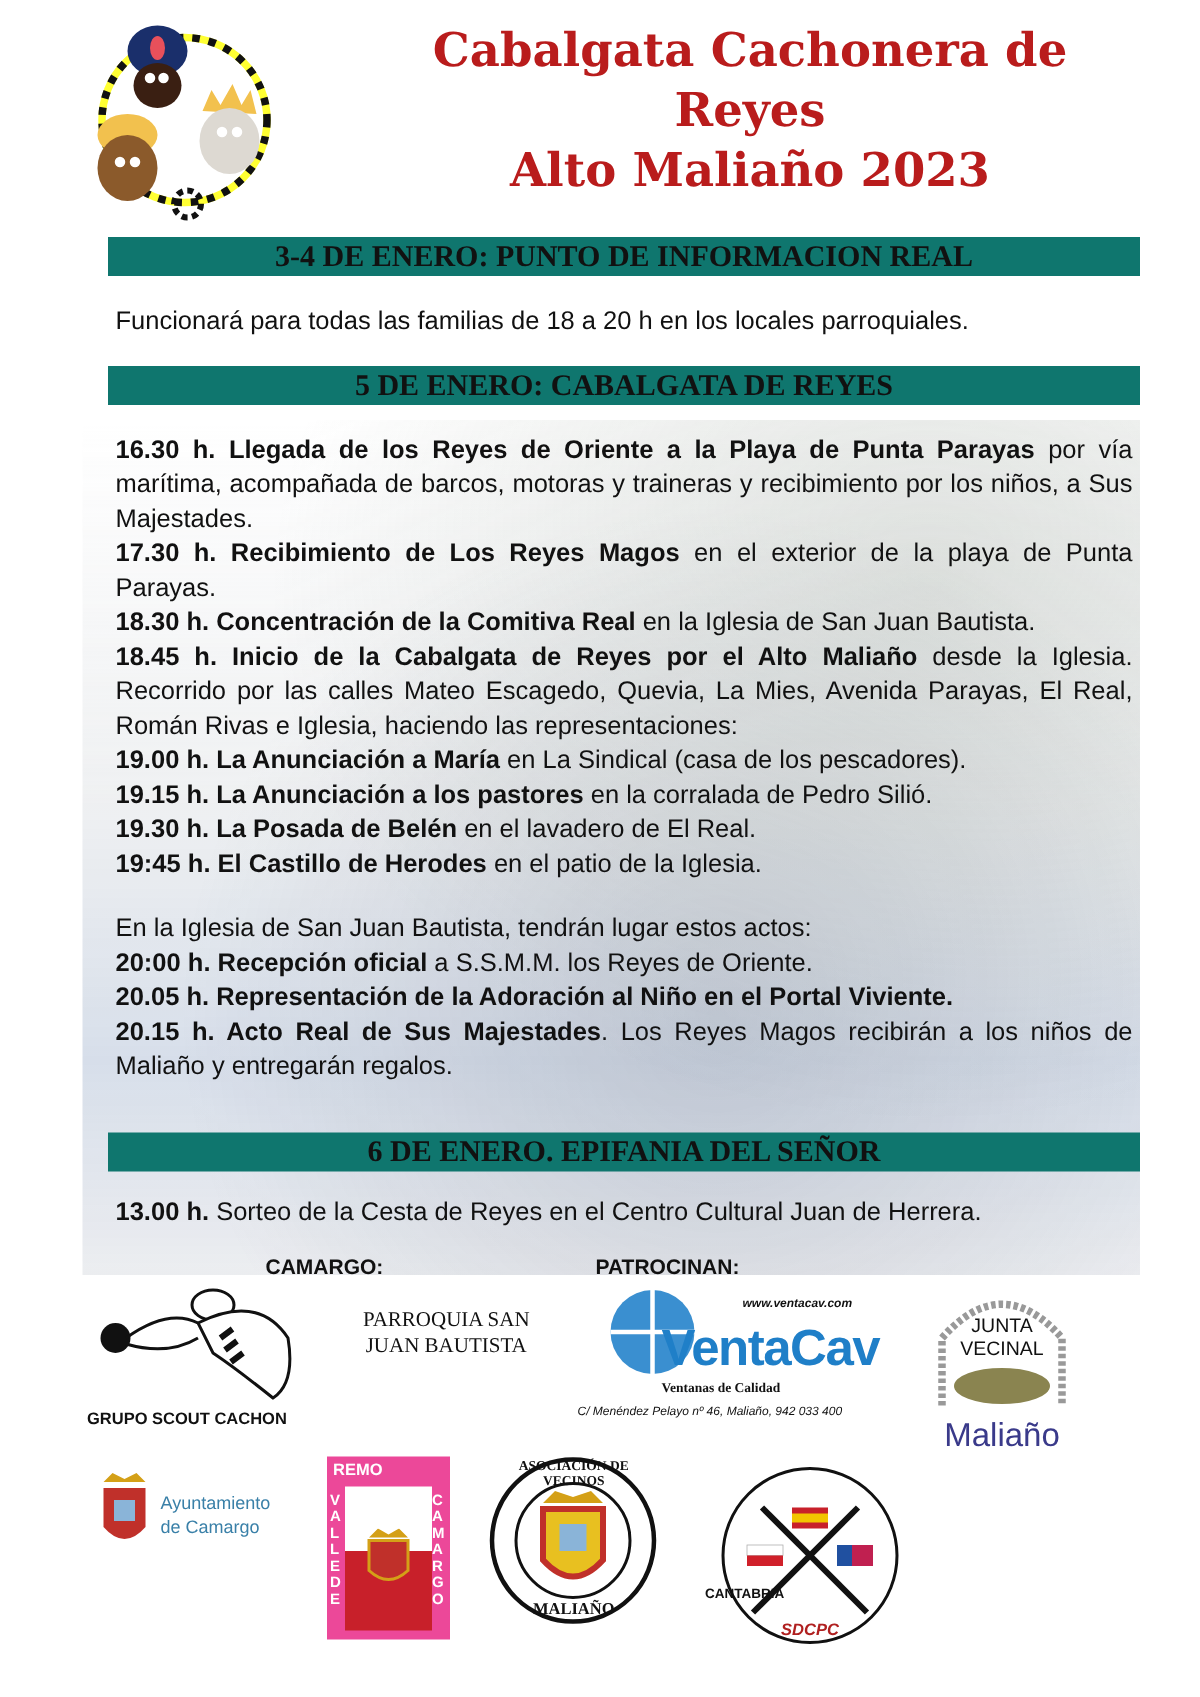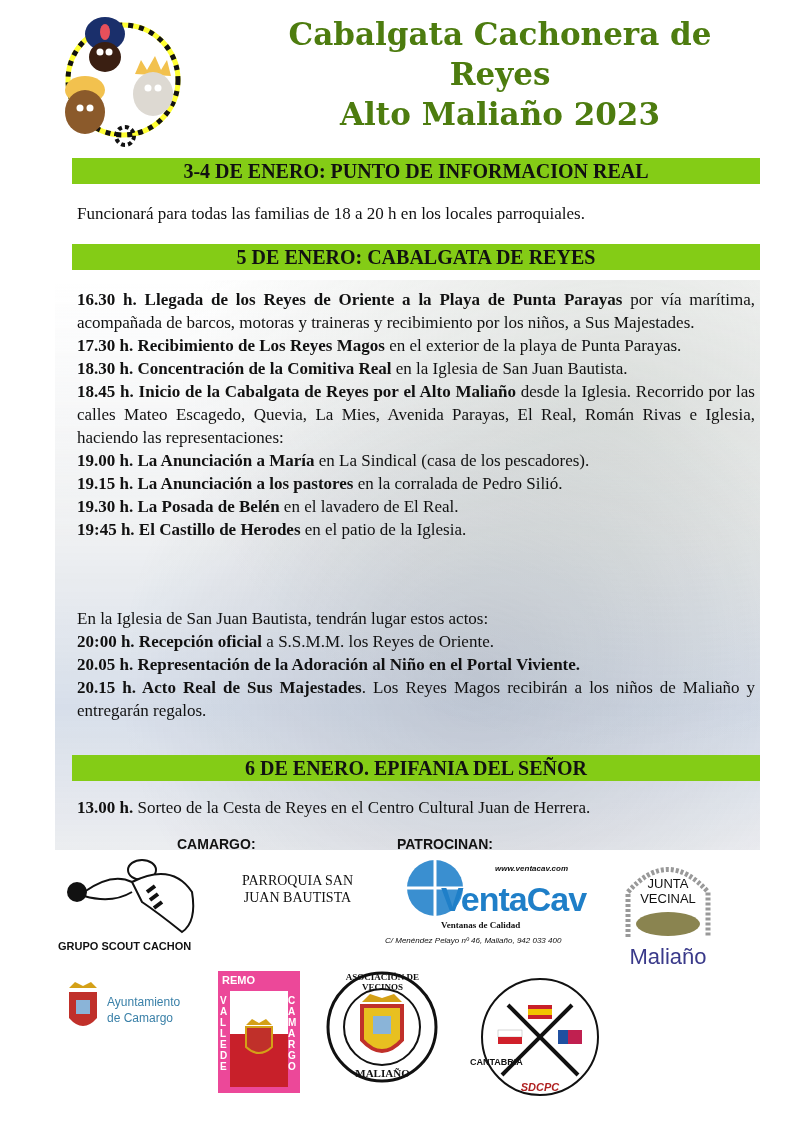--- a/index.html
+++ b/index.html
@@ -11,28 +11,28 @@
     position: absolute; left: 55px; top: 280px; width: 705px; height: 570px;
     background:
       radial-gradient(ellipse at 80% 20%, rgba(150,160,150,0.35), transparent 55%),
       radial-gradient(ellipse at 60% 70%, rgba(120,130,150,0.35), transparent 60%),
       linear-gradient(180deg, rgba(255,255,255,0) 0%, rgba(200,205,210,0.35) 45%, rgba(150,170,200,0.45) 75%, rgba(190,195,205,0.35) 100%);
     opacity: 0.85;
   }
   .logo-kings { position: absolute; left: 55px; top: 12px; width: 130px; height: 140px; }
   .title {
     position: absolute; left: 240px; width: 520px; top: 14px; text-align: center;
-    font-family: "DejaVu Serif", serif; font-weight: bold; font-size: 31px; line-height: 40px; color: #4d7c0f;
+    font-family: "DejaVu Serif", serif; font-weight: bold; font-size: 31px; line-height: 40px; color: #b91c1c;
   }
   .ybar {
-    position: absolute; left: 72px; width: 688px; height: 26px; background: #84cc16;
+    position: absolute; left: 72px; width: 688px; height: 26px; background: #0f766e;
     font-family: "Liberation Serif", serif; font-weight: bold; font-size: 20px;
     text-align: center; line-height: 26px; color: #111;
   }
-  .para { position: absolute; left: 77px; width: 678px; font-size: 17px; line-height: 23px; color: #111; font-family: Liberation Serif, serif; }
+  .para { position: absolute; left: 77px; width: 678px; font-size: 17px; line-height: 23px; color: #111; }
   .para p { margin: 0; text-align: justify; }
   .para b { font-weight: bold; }
   .label { position: absolute; font-weight: bold; font-size: 14px; color: #111; }
   .parroquia { position: absolute; left: 225px; top: 872px; width: 145px; text-align: center;
     font-family: "Liberation Serif", serif; font-weight: normal; font-size: 14px; line-height: 17px; }
   .scout-cap { position: absolute; left: 58px; top: 940px; font-weight: bold; font-size: 11px; }
   .logo { position: absolute; }
 </style>
 </head>
 <body>

